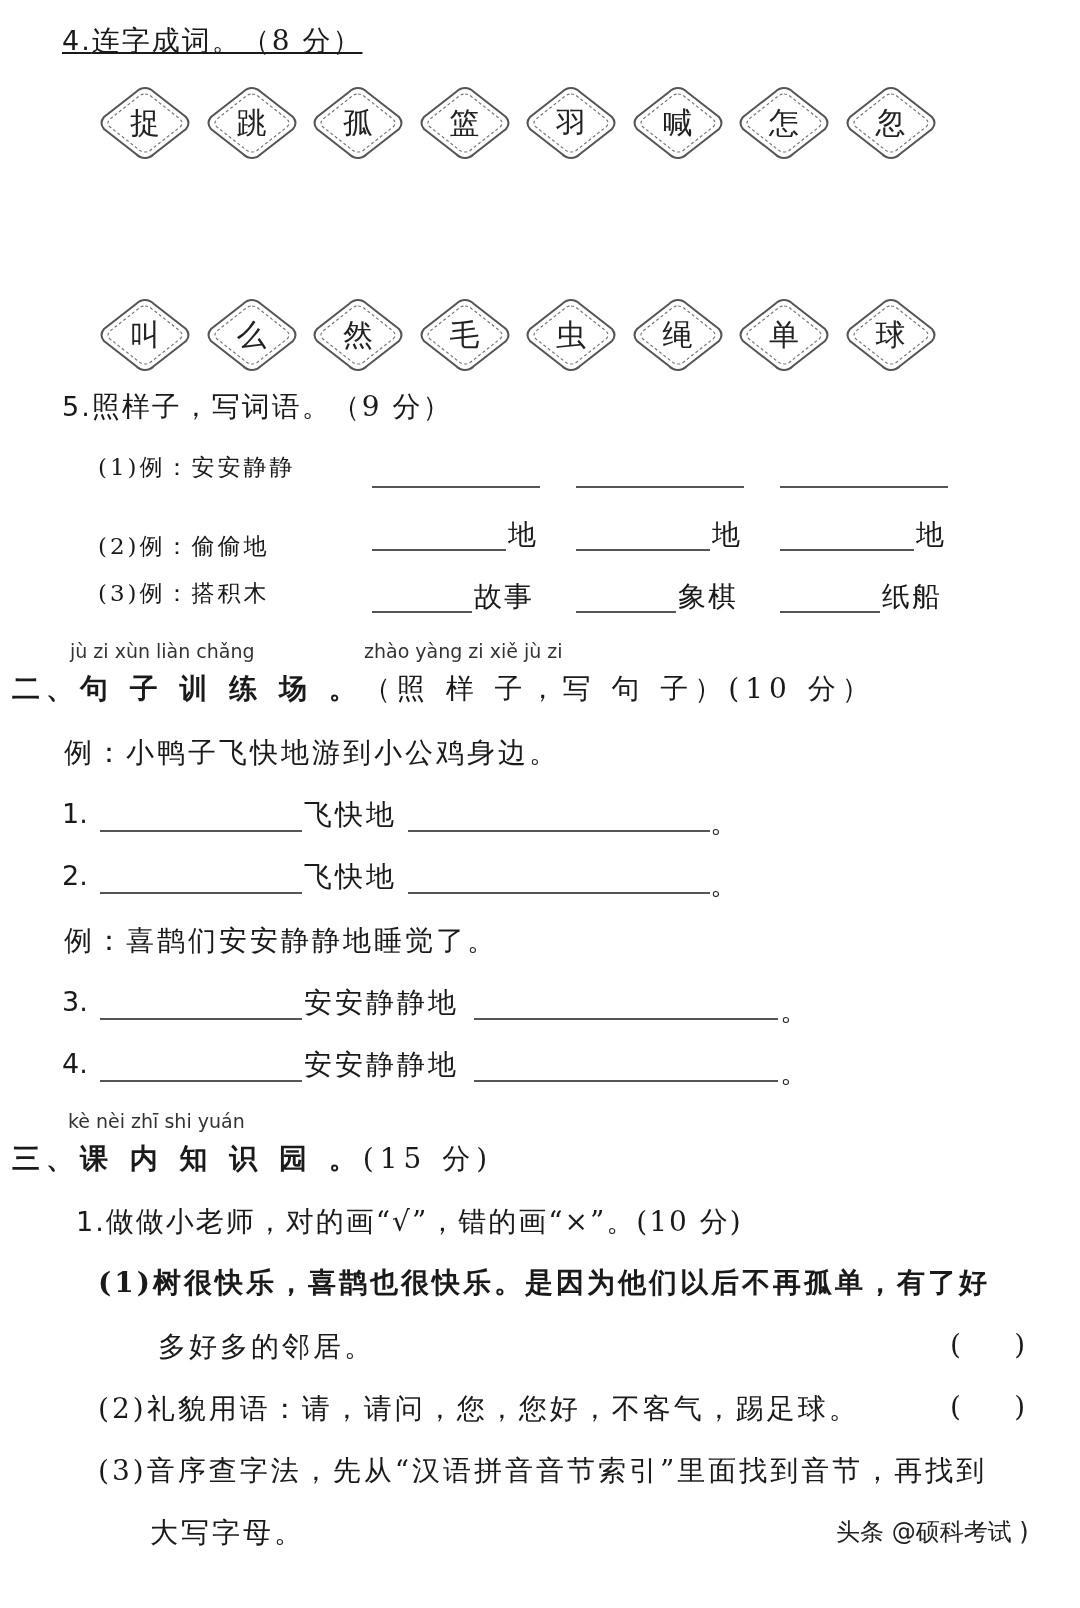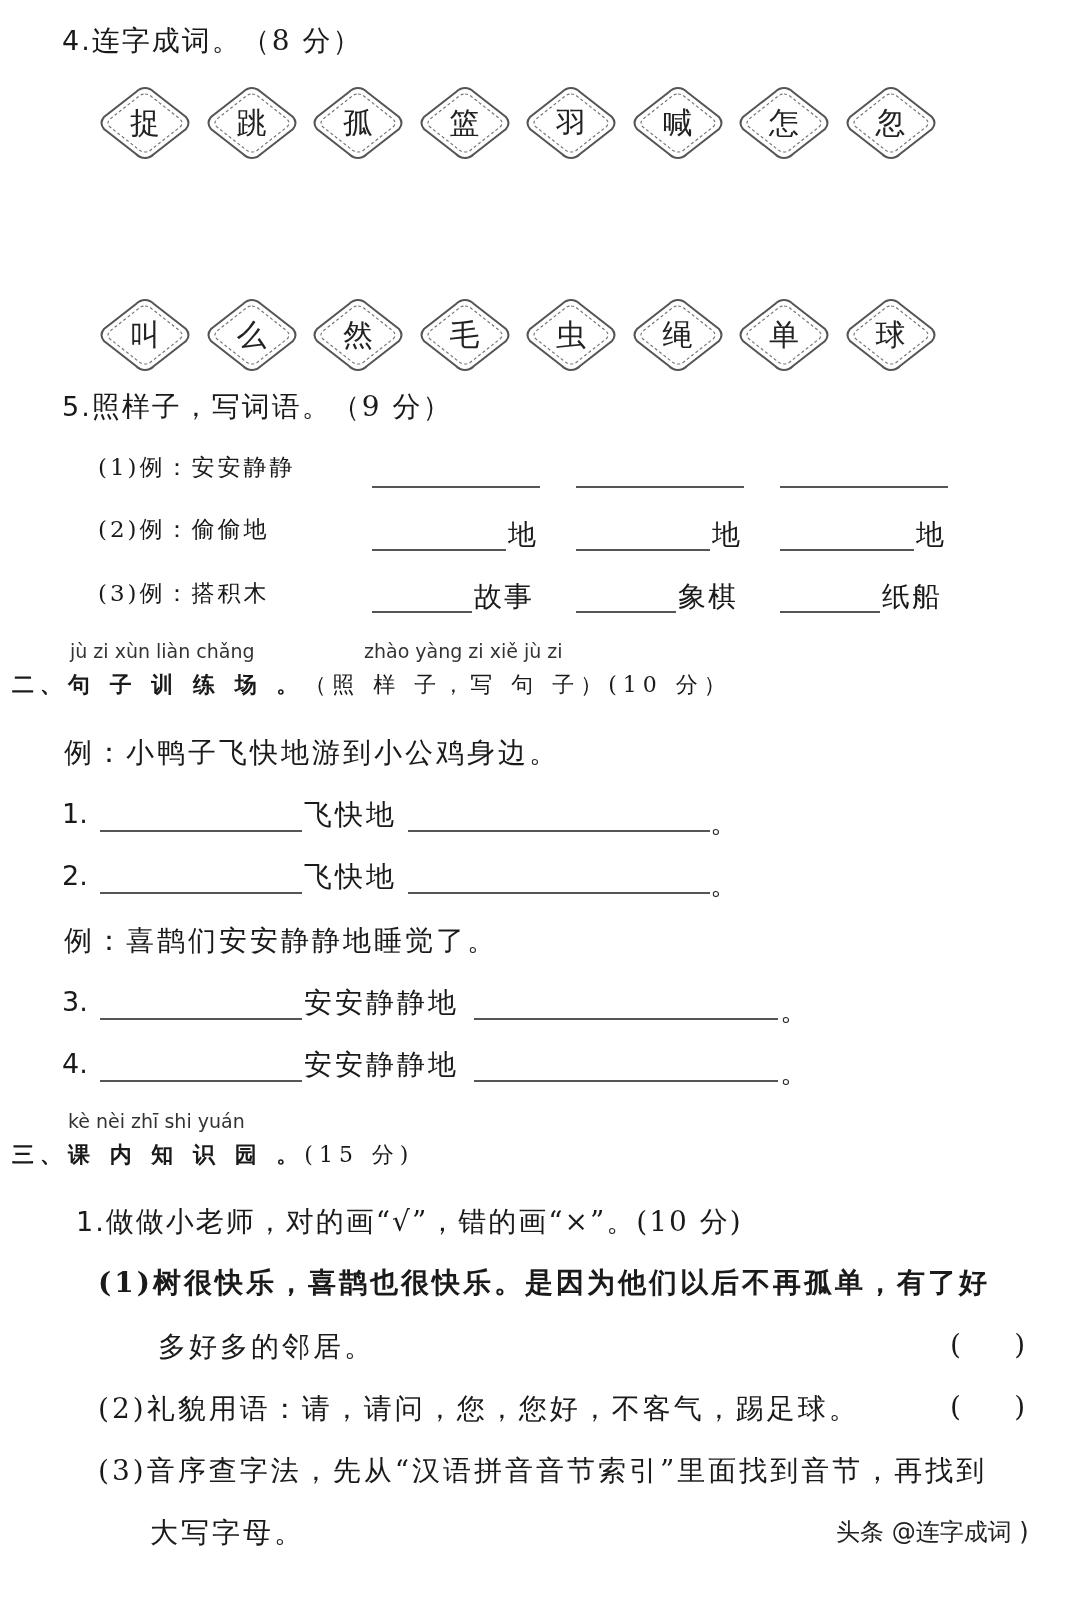--- a/index.html
+++ b/index.html
@@ -17,30 +17,30 @@
   .diamond svg { position: absolute; left: 0; top: 0; }
   .diamond .ch {
     position: absolute; left: 0; top: 0; width: 94px; height: 74px;
     display: flex; align-items: center; justify-content: center;
     font-size: 30px; color: #222;
   }
   .sub { font-size: 23px; letter-spacing: 3px; white-space: nowrap; }
   .blank { position: absolute; border-bottom: 2px solid #555; height: 0; }
   .word { font-size: 28px; letter-spacing: 2px; white-space: nowrap; }
   .pinyin { font-family: "DejaVu Sans", "Liberation Sans", sans-serif; font-size: 19px; color: #333; white-space: nowrap; }
-  .section { font-family: "DejaVu Sans", "Liberation Sans", sans-serif; font-weight: bold; font-size: 22px; white-space: nowrap; letter-spacing: 6px; }
+  .section { font-family: "DejaVu Sans", "Liberation Sans", sans-serif; font-weight: bold; font-size: 28px; white-space: nowrap; letter-spacing: 6px; }
   .section-tail { font-family: "DejaVu Serif", "Liberation Serif", serif; font-weight: normal; letter-spacing: 6px; }
   .line-text { font-size: 28px; letter-spacing: 3px; white-space: nowrap; }
   .paren { font-size: 28px; white-space: pre; }
   .watermark { font-family: "DejaVu Sans", "Liberation Sans", sans-serif; font-size: 24px; color: #222; white-space: nowrap; }
 </style>
 </head>
 <body>
 
-<div class="abs q-title" style="left:62px; top:22px;">
+<div class="abs q-title" style="left:62px; top:22px;text-decoration:underline;">
   <span class="q-num">4.</span><span>连字成词。（8 分）</span>
 </div>
 
 <div id="row1">
     <div class="diamond" style="left: 98px; top: 86px;">
       <svg width="94" height="74" viewBox="0 0 94 74">
         <path d="M47 2 Q52 2 56 6 L88 31 Q93 37 88 43 L56 68 Q52 72 47 72 Q42 72 38 68 L6 43 Q1 37 6 31 L38 6 Q42 2 47 2 Z" fill="#fff" stroke="#555" stroke-width="2"></path>
         <path d="M47 8 Q51 8 54 11 L82 33 Q86 37 82 41 L54 63 Q51 66 47 66 Q43 66 40 63 L12 41 Q8 37 12 33 L40 11 Q43 8 47 8 Z" fill="none" stroke="#777" stroke-width="1.2" stroke-dasharray="3 2.5"></path>
       </svg>
       <span class="ch">捉</span>
@@ -156,21 +156,21 @@
 
 <div class="abs q-title" style="left:62px; top:388px;">
   <span class="q-num">5.</span><span>照样子，写词语。（9 分）</span>
 </div>
 
 <div class="abs sub" style="left:98px; top:452px;">(1)例：安安静静</div>
 <div class="blank" style="left:372px; top:486px; width:168px;"></div>
 <div class="blank" style="left:576px; top:486px; width:168px;"></div>
 <div class="blank" style="left:780px; top:486px; width:168px;"></div>
 
-<div class="abs sub" style="left:98px; top:514px;">(2)例：偷偷地</div>
+<div class="abs sub" style="left:98px; top:531px;">(2)例：偷偷地</div>
 <div class="blank" style="left:372px; top:549px; width:134px;"></div>
 <div class="abs word" style="left:508px; top:516px;">地</div>
 <div class="blank" style="left:576px; top:549px; width:134px;"></div>
 <div class="abs word" style="left:712px; top:516px;">地</div>
 <div class="blank" style="left:780px; top:549px; width:134px;"></div>
 <div class="abs word" style="left:916px; top:516px;">地</div>
 
 <div class="abs sub" style="left:98px; top:578px;">(3)例：搭积木</div>
 <div class="blank" style="left:372px; top:611px; width:100px;"></div>
 <div class="abs word" style="left:474px; top:578px;">故事</div>
@@ -225,13 +225,13 @@
 <div class="abs line-text" style="left:98px; top:1264px;font-weight:bold;">(1)树很快乐，喜鹊也很快乐。是因为他们以后不再孤单，有了好</div>
 <div class="abs line-text" style="left:150px; top:1328px;margin-left:8px;">多好多的邻居。</div>
 <div class="abs paren" style="left:950px; top:1328px;">(      )</div>
 
 <div class="abs line-text" style="left:98px; top:1390px;">(2)礼貌用语：请，请问，您，您好，不客气，踢足球。</div>
 <div class="abs paren" style="left:950px; top:1390px;">(      )</div>
 
 <div class="abs line-text" style="left:98px; top:1452px;">(3)音序查字法，先从“汉语拼音音节索引”里面找到音节，再找到</div>
 <div class="abs line-text" style="left:150px; top:1514px;">大写字母。</div>
 
-<div class="abs watermark" style="left:836px; top:1516px;">头条 @连字成词 )</div>
+<div class="abs watermark" style="left:836px; top:1516px;">头条 @硕科考试 )</div>
 
 </body></html>

